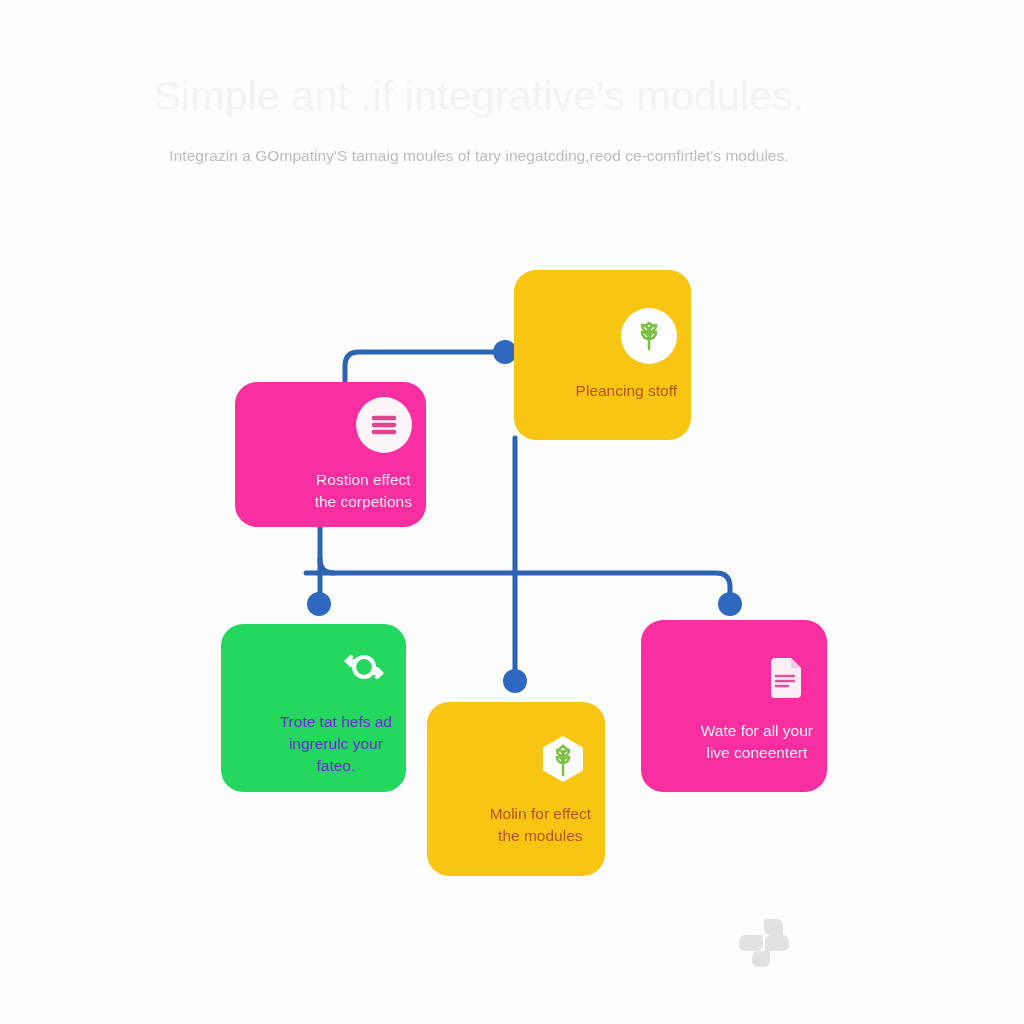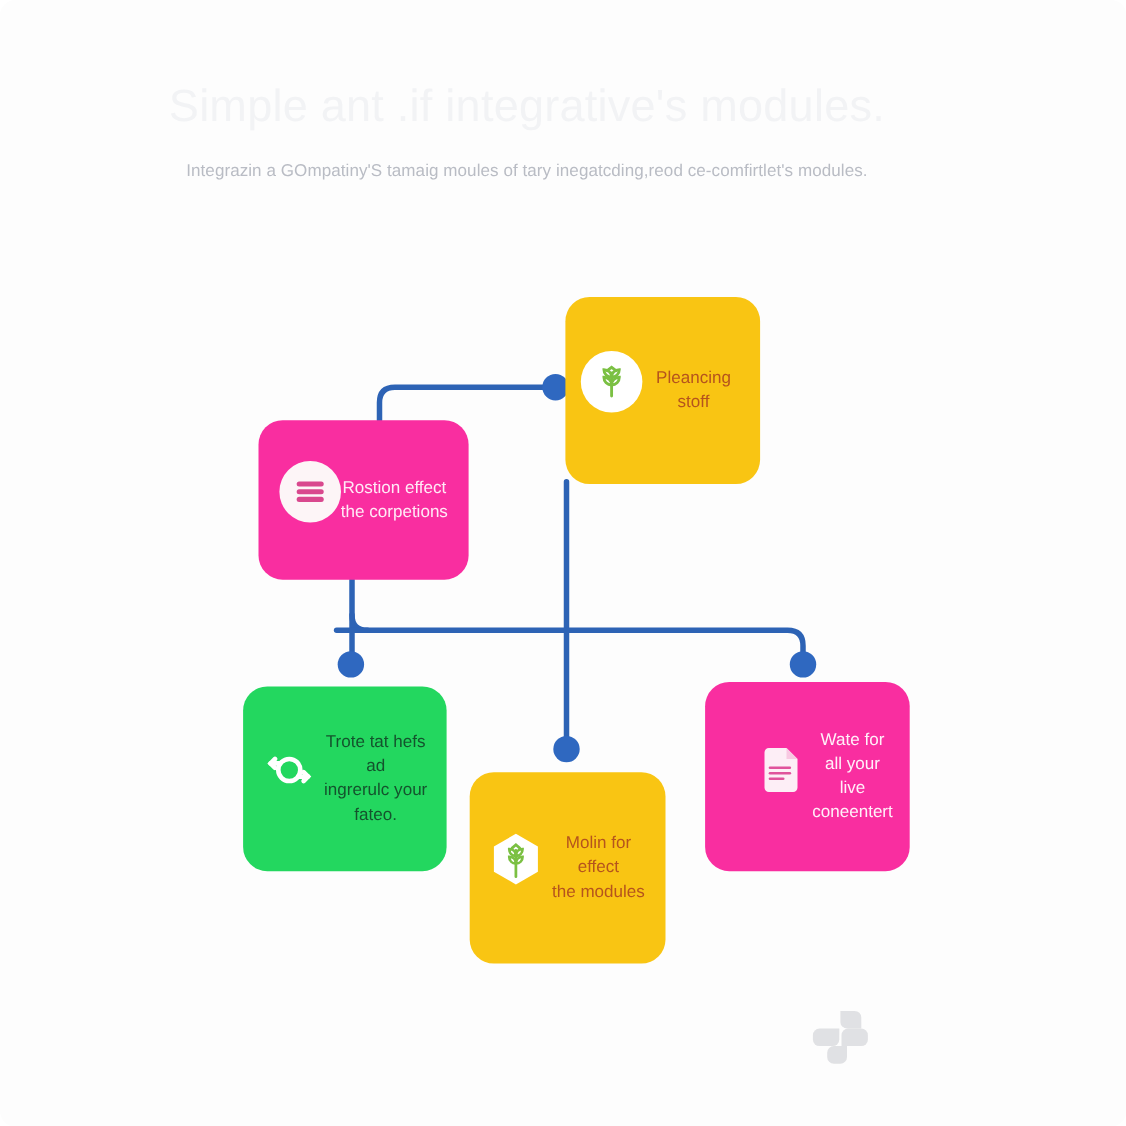--- a/index.html
+++ b/index.html
@@ -51,22 +51,22 @@
     left: 0; top: 0;
     width: 1024px; height: 1024px;
     pointer-events: none;
   }
 
   
   .card {
     position: absolute;
     border-radius: 22px;
     display: flex;
-    flex-direction: row;
-    align-items: center;
+    flex-direction: column;
+    align-items: flex-end;
     justify-content: center;
     text-align: center;
     padding: 0 14px;
   }
   .card-label {
     font-size: 15.5px;
     line-height: 1.42;
     font-weight: 400;
     white-space: pre-line;
   }
@@ -97,21 +97,21 @@
     width: 191px; height: 145px;
     background: #f92ea0;
   }
   #card-rotation .card-label { color: #ffeaf6; }
 
   #card-trade {
     left: 221px; top: 624px;
     width: 185px; height: 168px;
     background: #23d75f;
   }
-  #card-trade .card-label { color: #14532d; }
+  #card-trade .card-label { color: #6d28d9; }
 
   #card-modules {
     left: 427px; top: 702px;
     width: 178px; height: 174px;
     background: #f9c513;
   }
   #card-modules .card-label { color: #b5541d; }
 
   #card-content {
     left: 641px; top: 620px;

